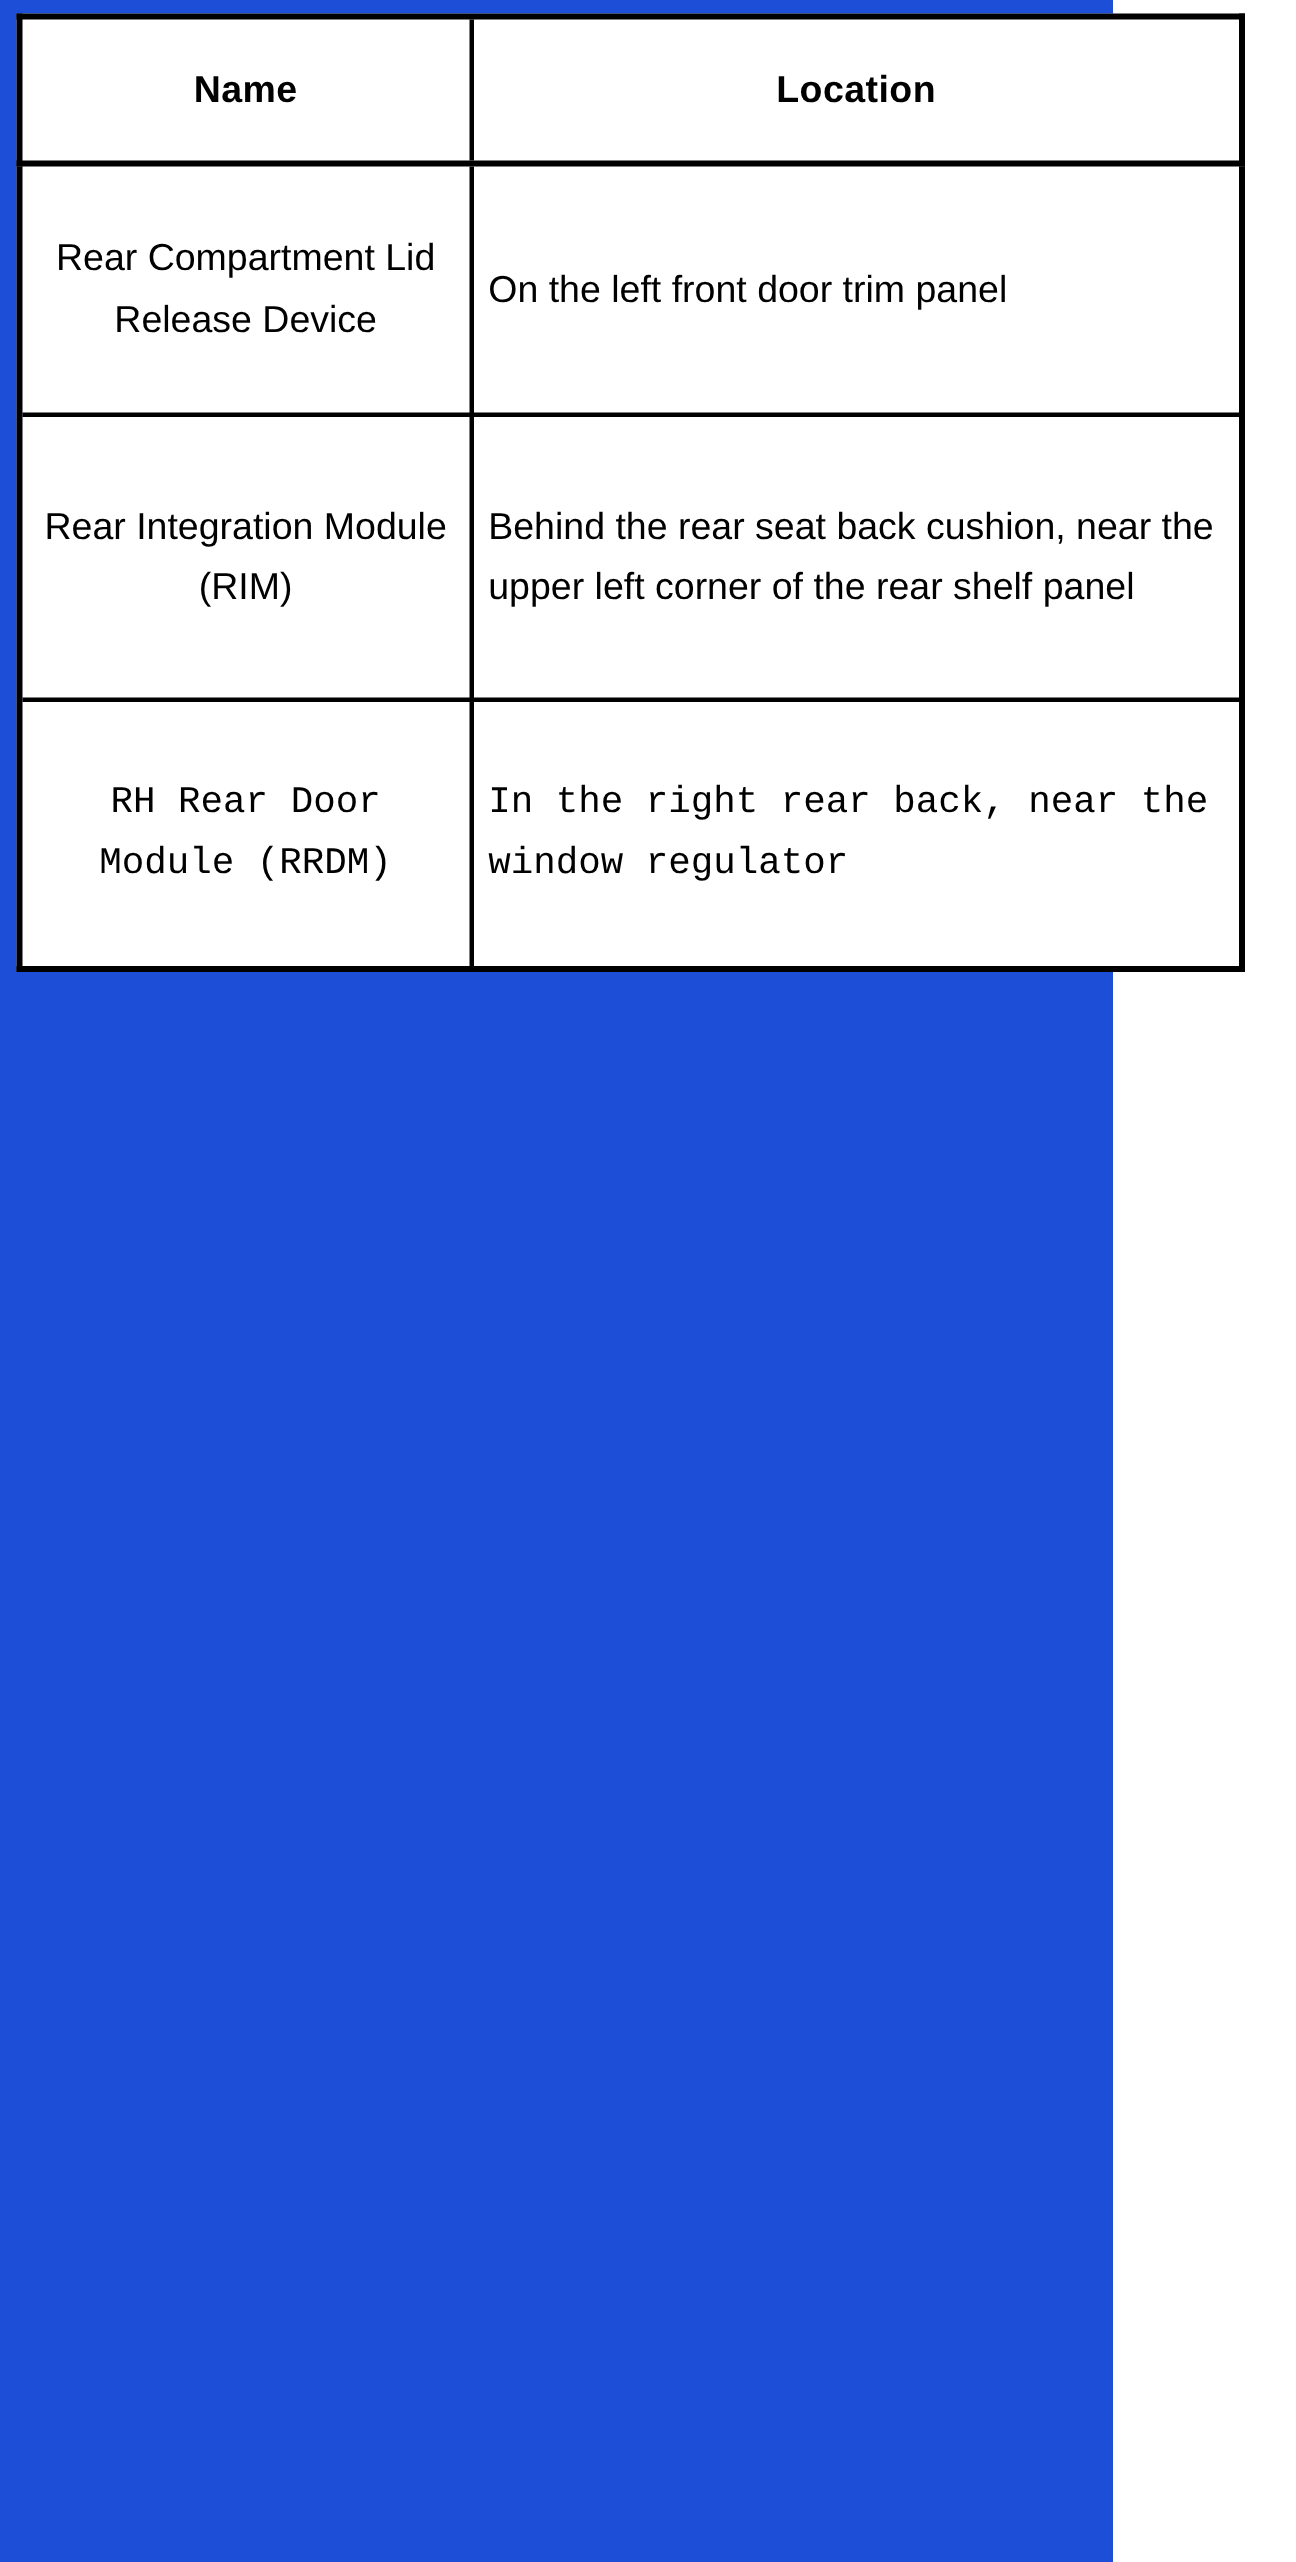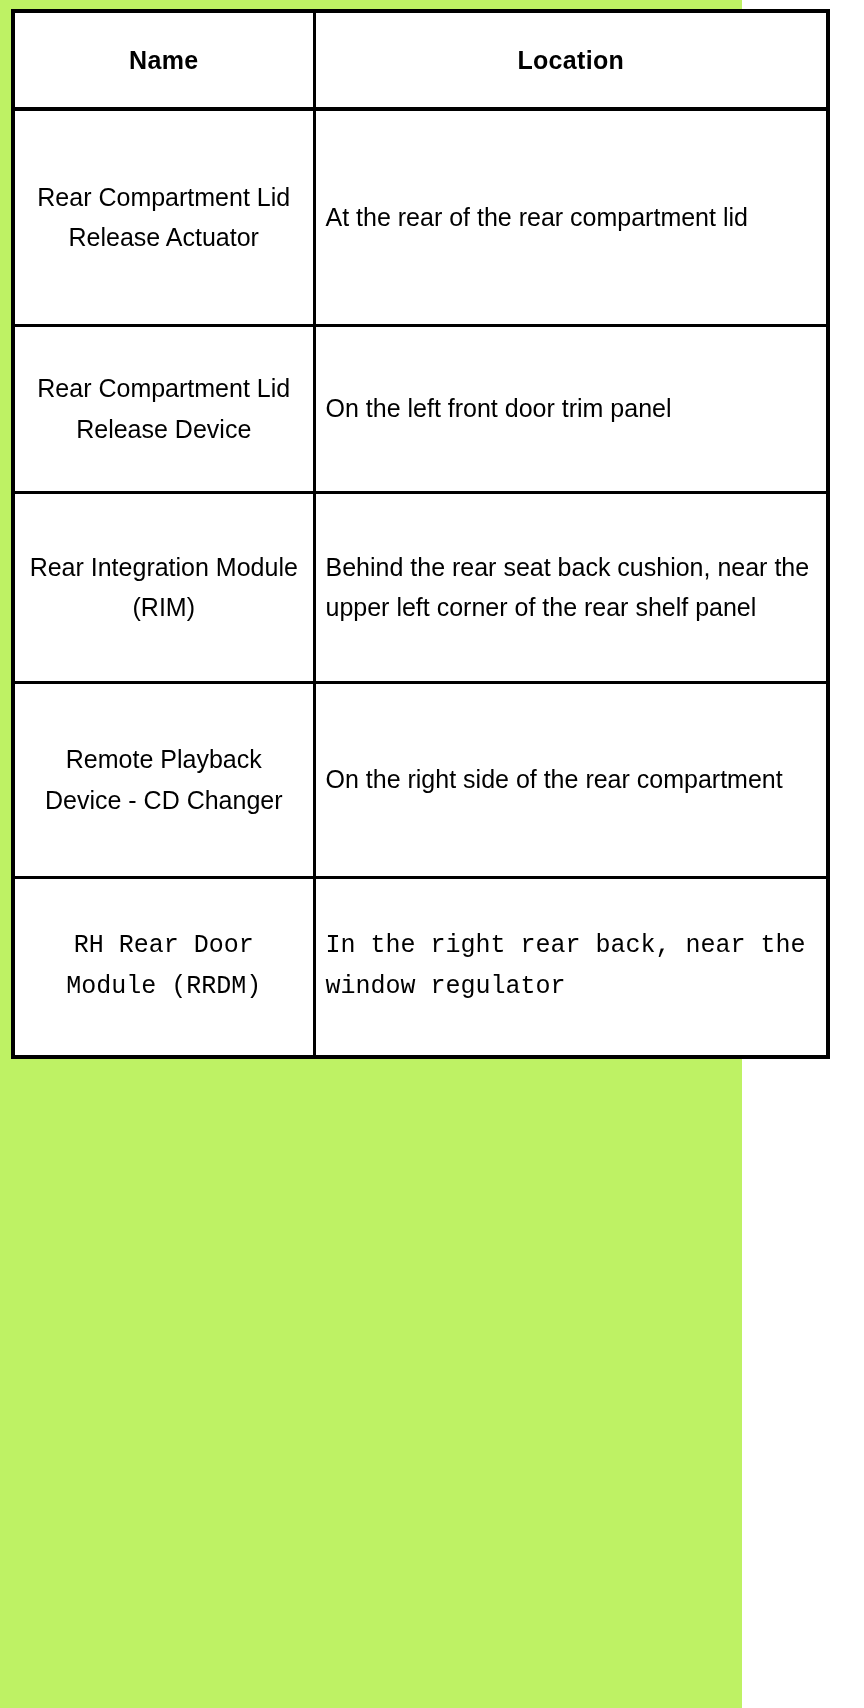--- a/index.html
+++ b/index.html
@@ -12,21 +12,21 @@
     height: 1708px;
     font-family: "Liberation Sans", sans-serif;
     color: #000000;
     overflow: hidden;
   }
 
   .page {
     position: relative;
     width: 742px;
     height: 1708px;
-    background: #bef264;
+    background: #1d4ed8;
   }
 
   .component-table {
     position: absolute;
     left: 11px;
     top: 9px;
     width: 815px;
     border-collapse: collapse;
     table-layout: fixed;
     background: #ffffff;
@@ -101,35 +101,27 @@
       <col class="col-name">
       <col class="col-location">
     </colgroup>
     <thead>
       <tr>
         <th class="th-name">Name</th>
         <th class="th-location">Location</th>
       </tr>
     </thead>
     <tbody>
-      <tr data-row="0">
-        <td class="cell-name">Rear Compartment Lid Release Actuator</td>
-        <td class="cell-location">At the rear of the rear compartment lid</td>
-      </tr>
       <tr data-row="1">
         <td class="cell-name">Rear Compartment Lid Release Device</td>
         <td class="cell-location">On the left front door trim panel</td>
       </tr>
       <tr data-row="2">
         <td class="cell-name">Rear Integration Module (RIM)</td>
         <td class="cell-location">Behind the rear seat back cushion, near the upper left corner of the rear shelf panel</td>
-      </tr>
-      <tr data-row="6">
-        <td class="cell-name">Remote Playback Device - CD Changer</td>
-        <td class="cell-location">On the right side of the rear compartment</td>
       </tr>
       <tr data-row="7">
         <td class="cell-name">RH Rear Door Module (RRDM)</td>
         <td class="cell-location">In the right rear back, near the window regulator</td>
       </tr>
     </tbody>
   </table>
 
 </div>
 

